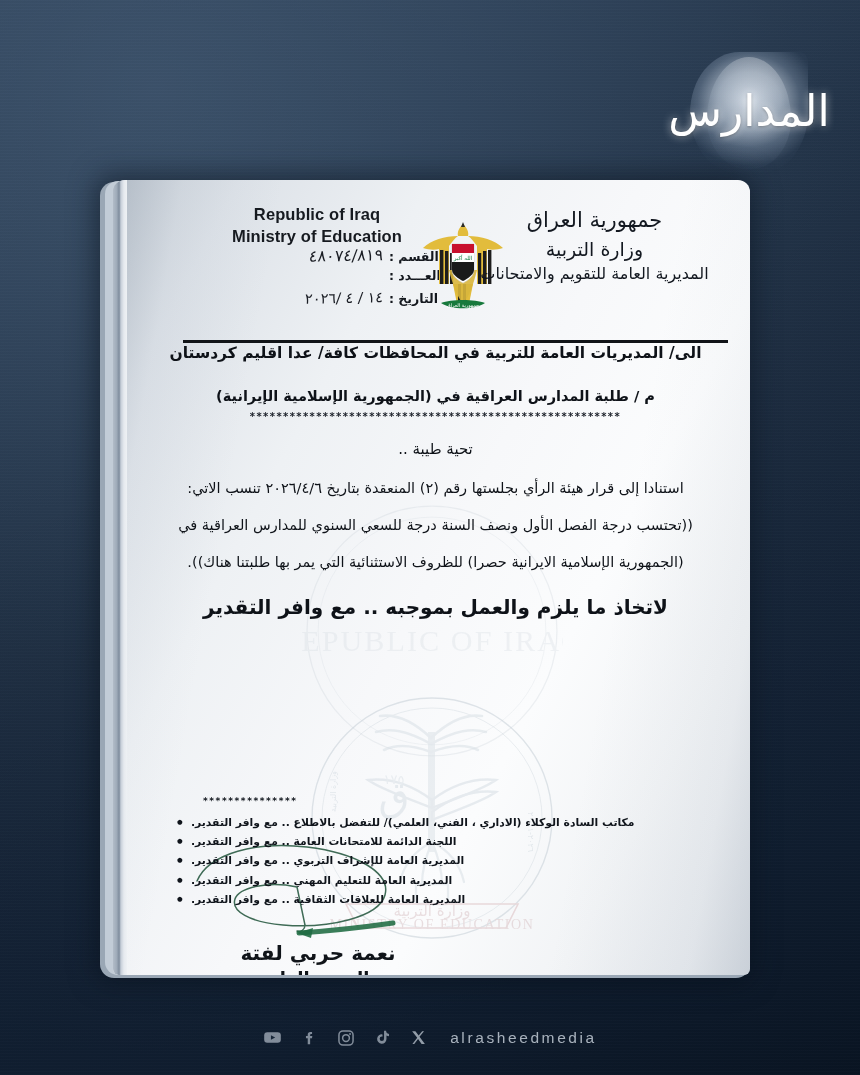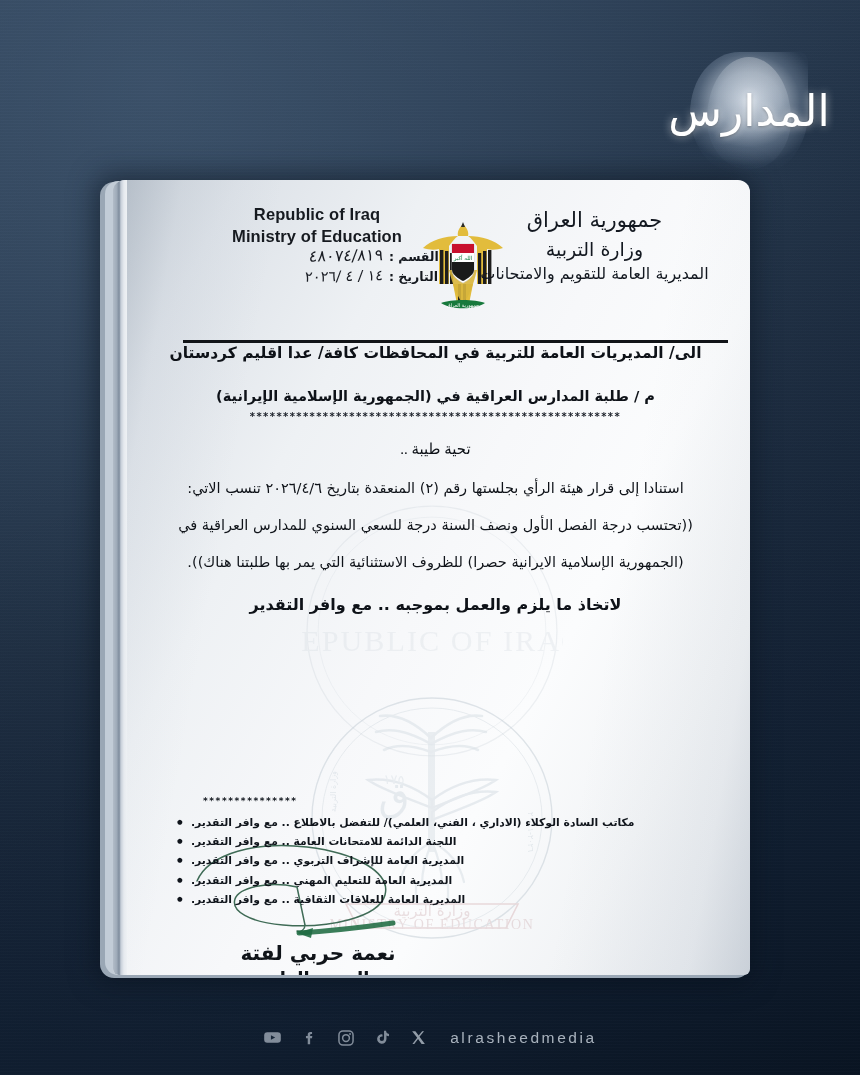--- a/index.html
+++ b/index.html
@@ -299,36 +299,35 @@
     direction: ltr;
     font-weight: bold;
     overflow: hidden;
     white-space: nowrap;
   }
   .greeting {
     text-align: center;
     font-size: 15px;
     margin-top: 18px;
     font-weight: 500;
-    font-family: Liberation Serif, serif;
   }
   .para {
     font-size: 14.5px;
     line-height: 2.55;
     margin-top: 12px;
     text-align: center;
     font-weight: 500;
     letter-spacing: -0.1px;
     position: relative;
     z-index: 2;
   }
   .para-line { display: block; }
   .closing {
     text-align: center;
-    font-size: 16px;
+    font-size: 20px;
     margin-top: 14px;
     font-weight: bold;
     position: relative;
     z-index: 2;
   }
 
   
   .sig-block {
     position: absolute;
     left: 80px;
@@ -504,20 +503,24 @@
 
     <div class="lh-en">
       <div class="lh-en-line">Republic of Iraq</div>
       <div class="lh-en-line">Ministry of Education</div>
     </div>
 
     <div class="lh-fields">
       <div class="lh-row">
         <span class="lh-label">القسم :</span>
         <span class="lh-hand">٤٨٠٧٤/٨١٩</span>
+      </div>
+      <div class="lh-row">
+        <span class="lh-label">العـــدد :</span>
+        <span class="lh-hand"></span>
       </div>
       <div class="lh-row">
         <span class="lh-label">التاريخ :</span>
         <span class="lh-hand small">١٤ / ٤ /٢٠٢٦</span>
       </div>
     </div>
 
     <div class="emblem">
       <svg viewBox="0 0 96 96" width="96" height="96" aria-hidden="true">
 

